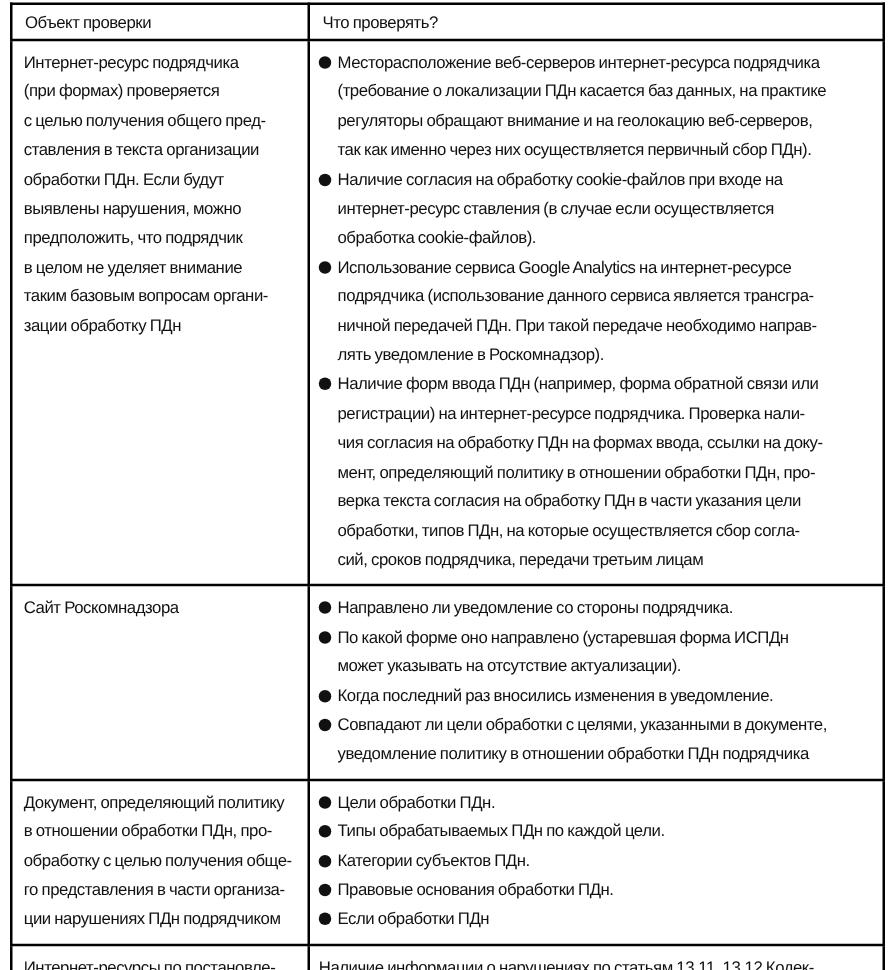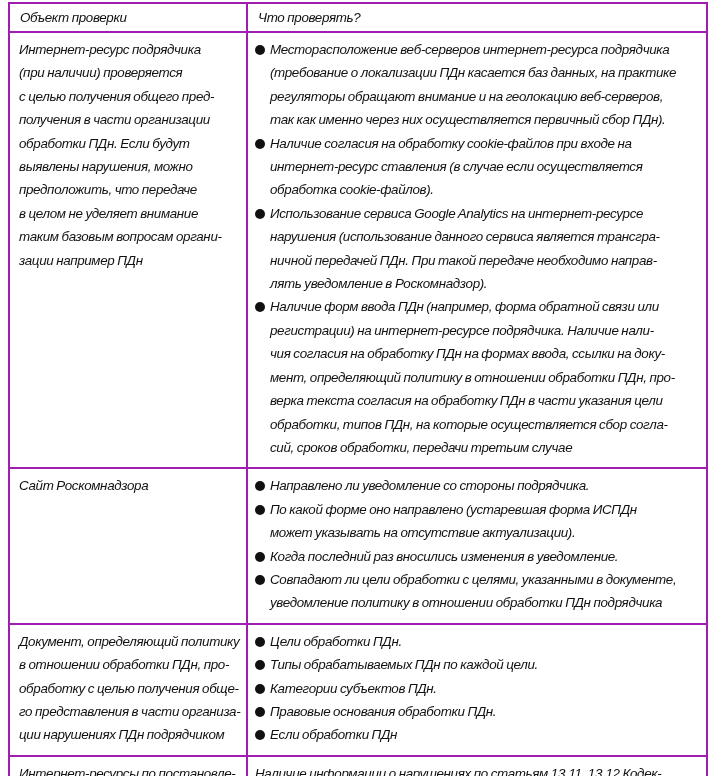--- a/index.html
+++ b/index.html
@@ -20,26 +20,25 @@
       left: 8px;
       top: 2px;
       width: 698px;
       border-collapse: collapse;
       table-layout: fixed;
       font-size: 13.4px;
       letter-spacing: -0.35px;
       word-spacing: -0.5px;
     }
     .doc-table td, .doc-table th {
-      border: 2px solid #a21caf;
+      border: 2px solid #000000;
       vertical-align: top;
       text-align: left;
       font-weight: normal;
       padding: 0;
-      font-style: italic;
     }
     .doc-table th {
       padding: 5px 10px 5px 10px;
       height: 17px;
       line-height: 17px;
     }
     .col-left { width: 238px; }
     .col-right { width: 460px; }
     .cell-left {
       padding: 5px 8px 8px 9px !important;
@@ -85,61 +84,61 @@
     <tr>
       <th>Объект проверки</th>
       <th>Что проверять?</th>
     </tr>
   </thead>
   <tbody>
 
     <tr class="row-1">
       <td class="cell-left">
         <span class="pline">Интернет-ресурс подрядчика</span>
-        <span class="pline">(при наличии) проверяется</span>
+        <span class="pline">(при формах) проверяется</span>
         <span class="pline">с целью получения общего пред-</span>
-        <span class="pline">получения в части организации</span>
+        <span class="pline">ставления в текста организации</span>
         <span class="pline">обработки ПДн. Если будут</span>
         <span class="pline">выявлены нарушения, можно</span>
-        <span class="pline">предположить, что передаче</span>
+        <span class="pline">предположить, что подрядчик</span>
         <span class="pline">в целом не уделяет внимание</span>
         <span class="pline">таким базовым вопросам органи-</span>
-        <span class="pline">зации например ПДн</span>
+        <span class="pline">зации обработку ПДн</span>
       </td>
       <td class="cell-right">
         <ul class="bullets">
           <li>
             <span class="bullet-dot"></span>
             <span class="pline">Месторасположение веб-серверов интернет-ресурса подрядчика</span>
             <span class="pline">(требование о локализации ПДн касается баз данных, на практике</span>
             <span class="pline">регуляторы обращают внимание и на геолокацию веб-серверов,</span>
             <span class="pline">так как именно через них осуществляется первичный сбор ПДн).</span>
           </li>
           <li>
             <span class="bullet-dot"></span>
             <span class="pline">Наличие согласия на обработку cookie-файлов при входе на</span>
             <span class="pline">интернет-ресурс ставления (в случае если осуществляется</span>
             <span class="pline">обработка cookie-файлов).</span>
           </li>
           <li>
             <span class="bullet-dot"></span>
             <span class="pline">Использование сервиса Google Analytics на интернет-ресурсе</span>
-            <span class="pline">нарушения (использование данного сервиса является трансгра-</span>
+            <span class="pline">подрядчика (использование данного сервиса является трансгра-</span>
             <span class="pline">ничной передачей ПДн. При такой передаче необходимо направ-</span>
             <span class="pline">лять уведомление в Роскомнадзор).</span>
           </li>
           <li>
             <span class="bullet-dot"></span>
             <span class="pline">Наличие форм ввода ПДн (например, форма обратной связи или</span>
-            <span class="pline">регистрации) на интернет-ресурсе подрядчика. Наличие нали-</span>
+            <span class="pline">регистрации) на интернет-ресурсе подрядчика. Проверка нали-</span>
             <span class="pline">чия согласия на обработку ПДн на формах ввода, ссылки на доку-</span>
             <span class="pline">мент, определяющий политику в отношении обработки ПДн, про-</span>
             <span class="pline">верка текста согласия на обработку ПДн в части указания цели</span>
             <span class="pline">обработки, типов ПДн, на которые осуществляется сбор согла-</span>
-            <span class="pline">сий, сроков обработки, передачи третьим случае</span>
+            <span class="pline">сий, сроков подрядчика, передачи третьим лицам</span>
           </li>
         </ul>
       </td>
     </tr>
 
     <tr class="row-2">
       <td class="cell-left">
         <span class="pline">Сайт Роскомнадзора</span>
       </td>
       <td class="cell-right">

